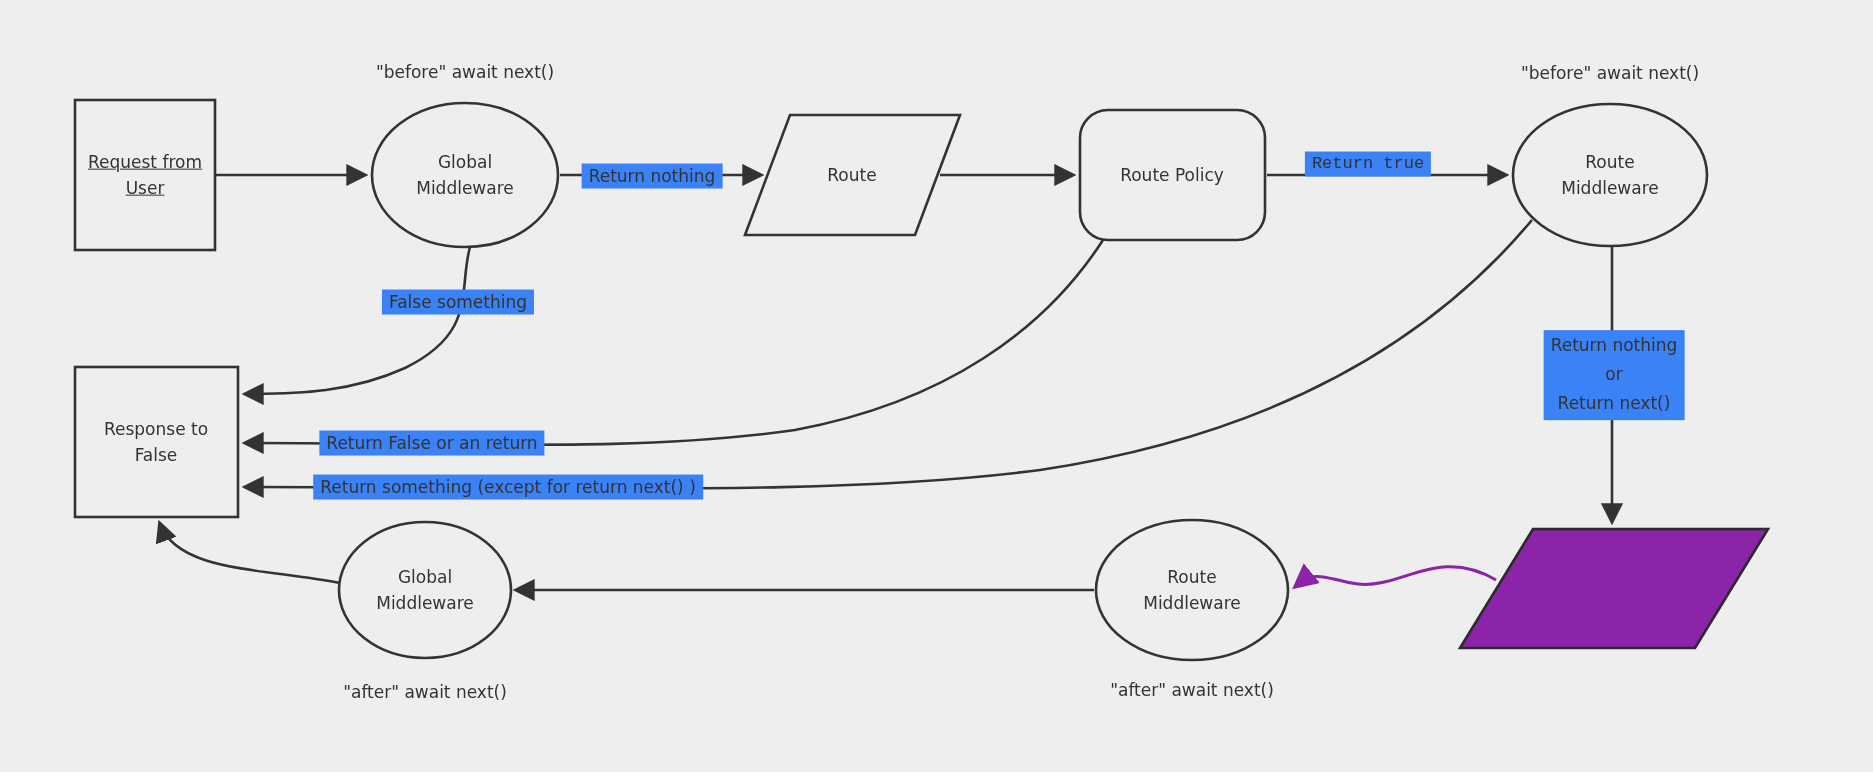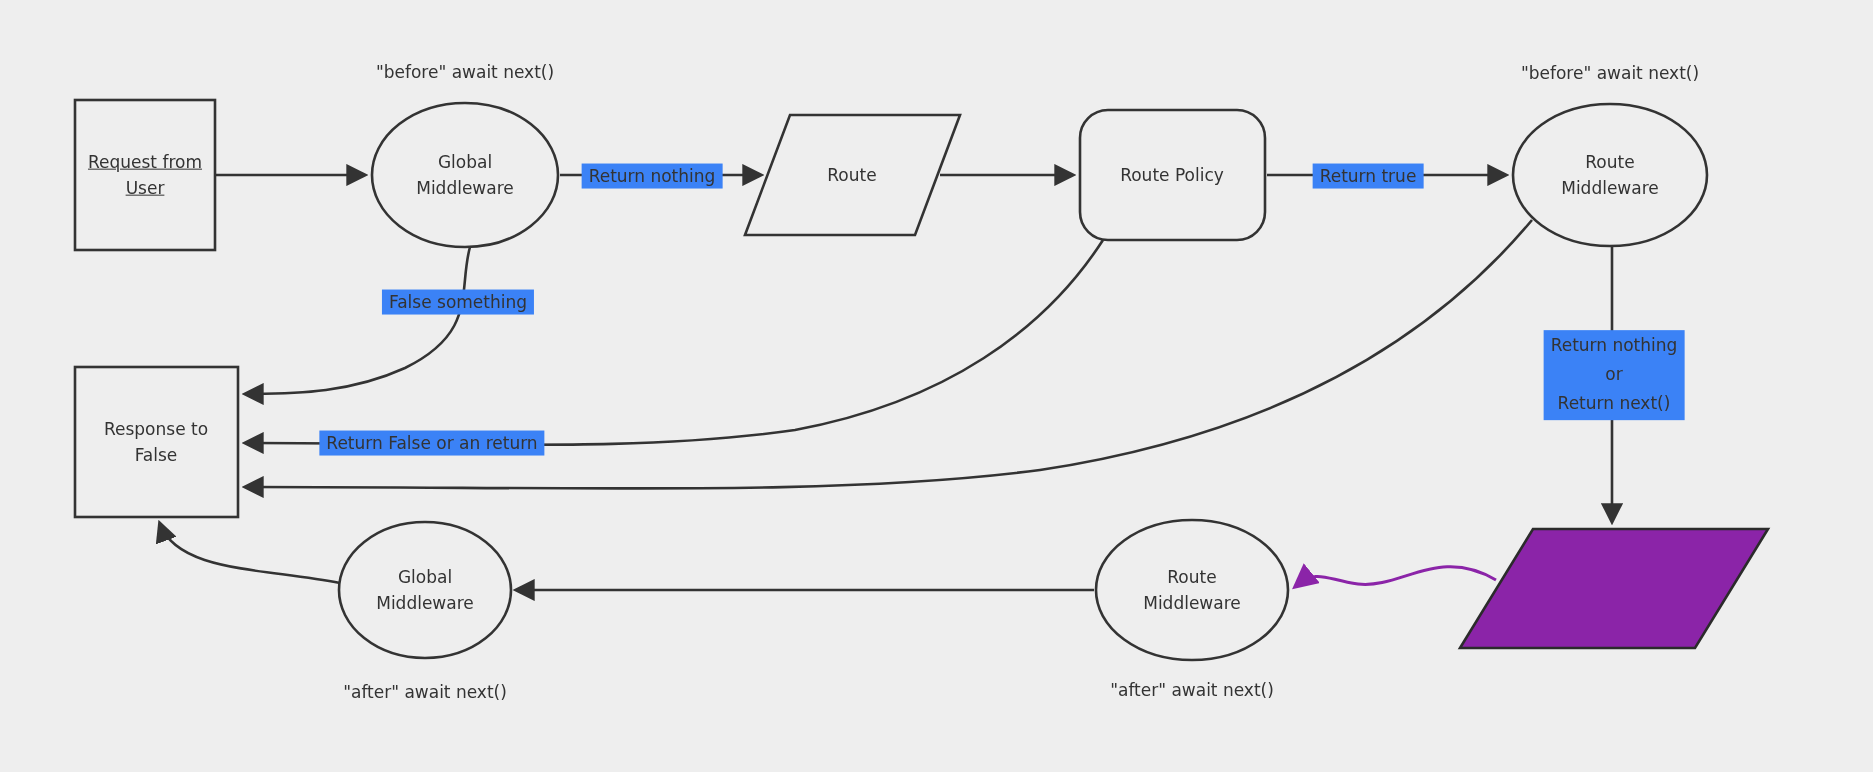--- a/index.html
+++ b/index.html
@@ -92,20 +92,21 @@
 Middleware</div>
   <div class="lbl node-label" style="left:1192px;top:590px;">Route
 Middleware</div>
 
   <div class="lbl" style="left:465px;top:72px;">"before" await next()</div>
   <div class="lbl" style="left:1610px;top:73px;">"before" await next()</div>
   <div class="lbl" style="left:425px;top:692px;">"after" await next()</div>
   <div class="lbl" style="left:1192px;top:690px;">"after" await next()</div>
 
   <div class="lbl elabel" style="left:652px;top:176px;">Return nothing</div>
-  <div class="lbl elabel" style="left:1368px;top:176px;">Return true</div>
+  <div class="lbl elabel" style="left:1368px;top:164px;font-family:Liberation Mono, monospace;">Return true</div>
   <div class="lbl elabel" style="left:458px;top:302px;">False something</div>
   <div class="lbl elabel" style="left:432px;top:443px;">Return False or an return</div>
+  <div class="lbl elabel" style="left:508px;top:487px;">Return something (except for return next() )</div>
   <div class="lbl elabel stack" style="left:1614px;top:375px;">Return nothing
 or
 Return next()</div>
 
 </div>
 
 </body></html>

